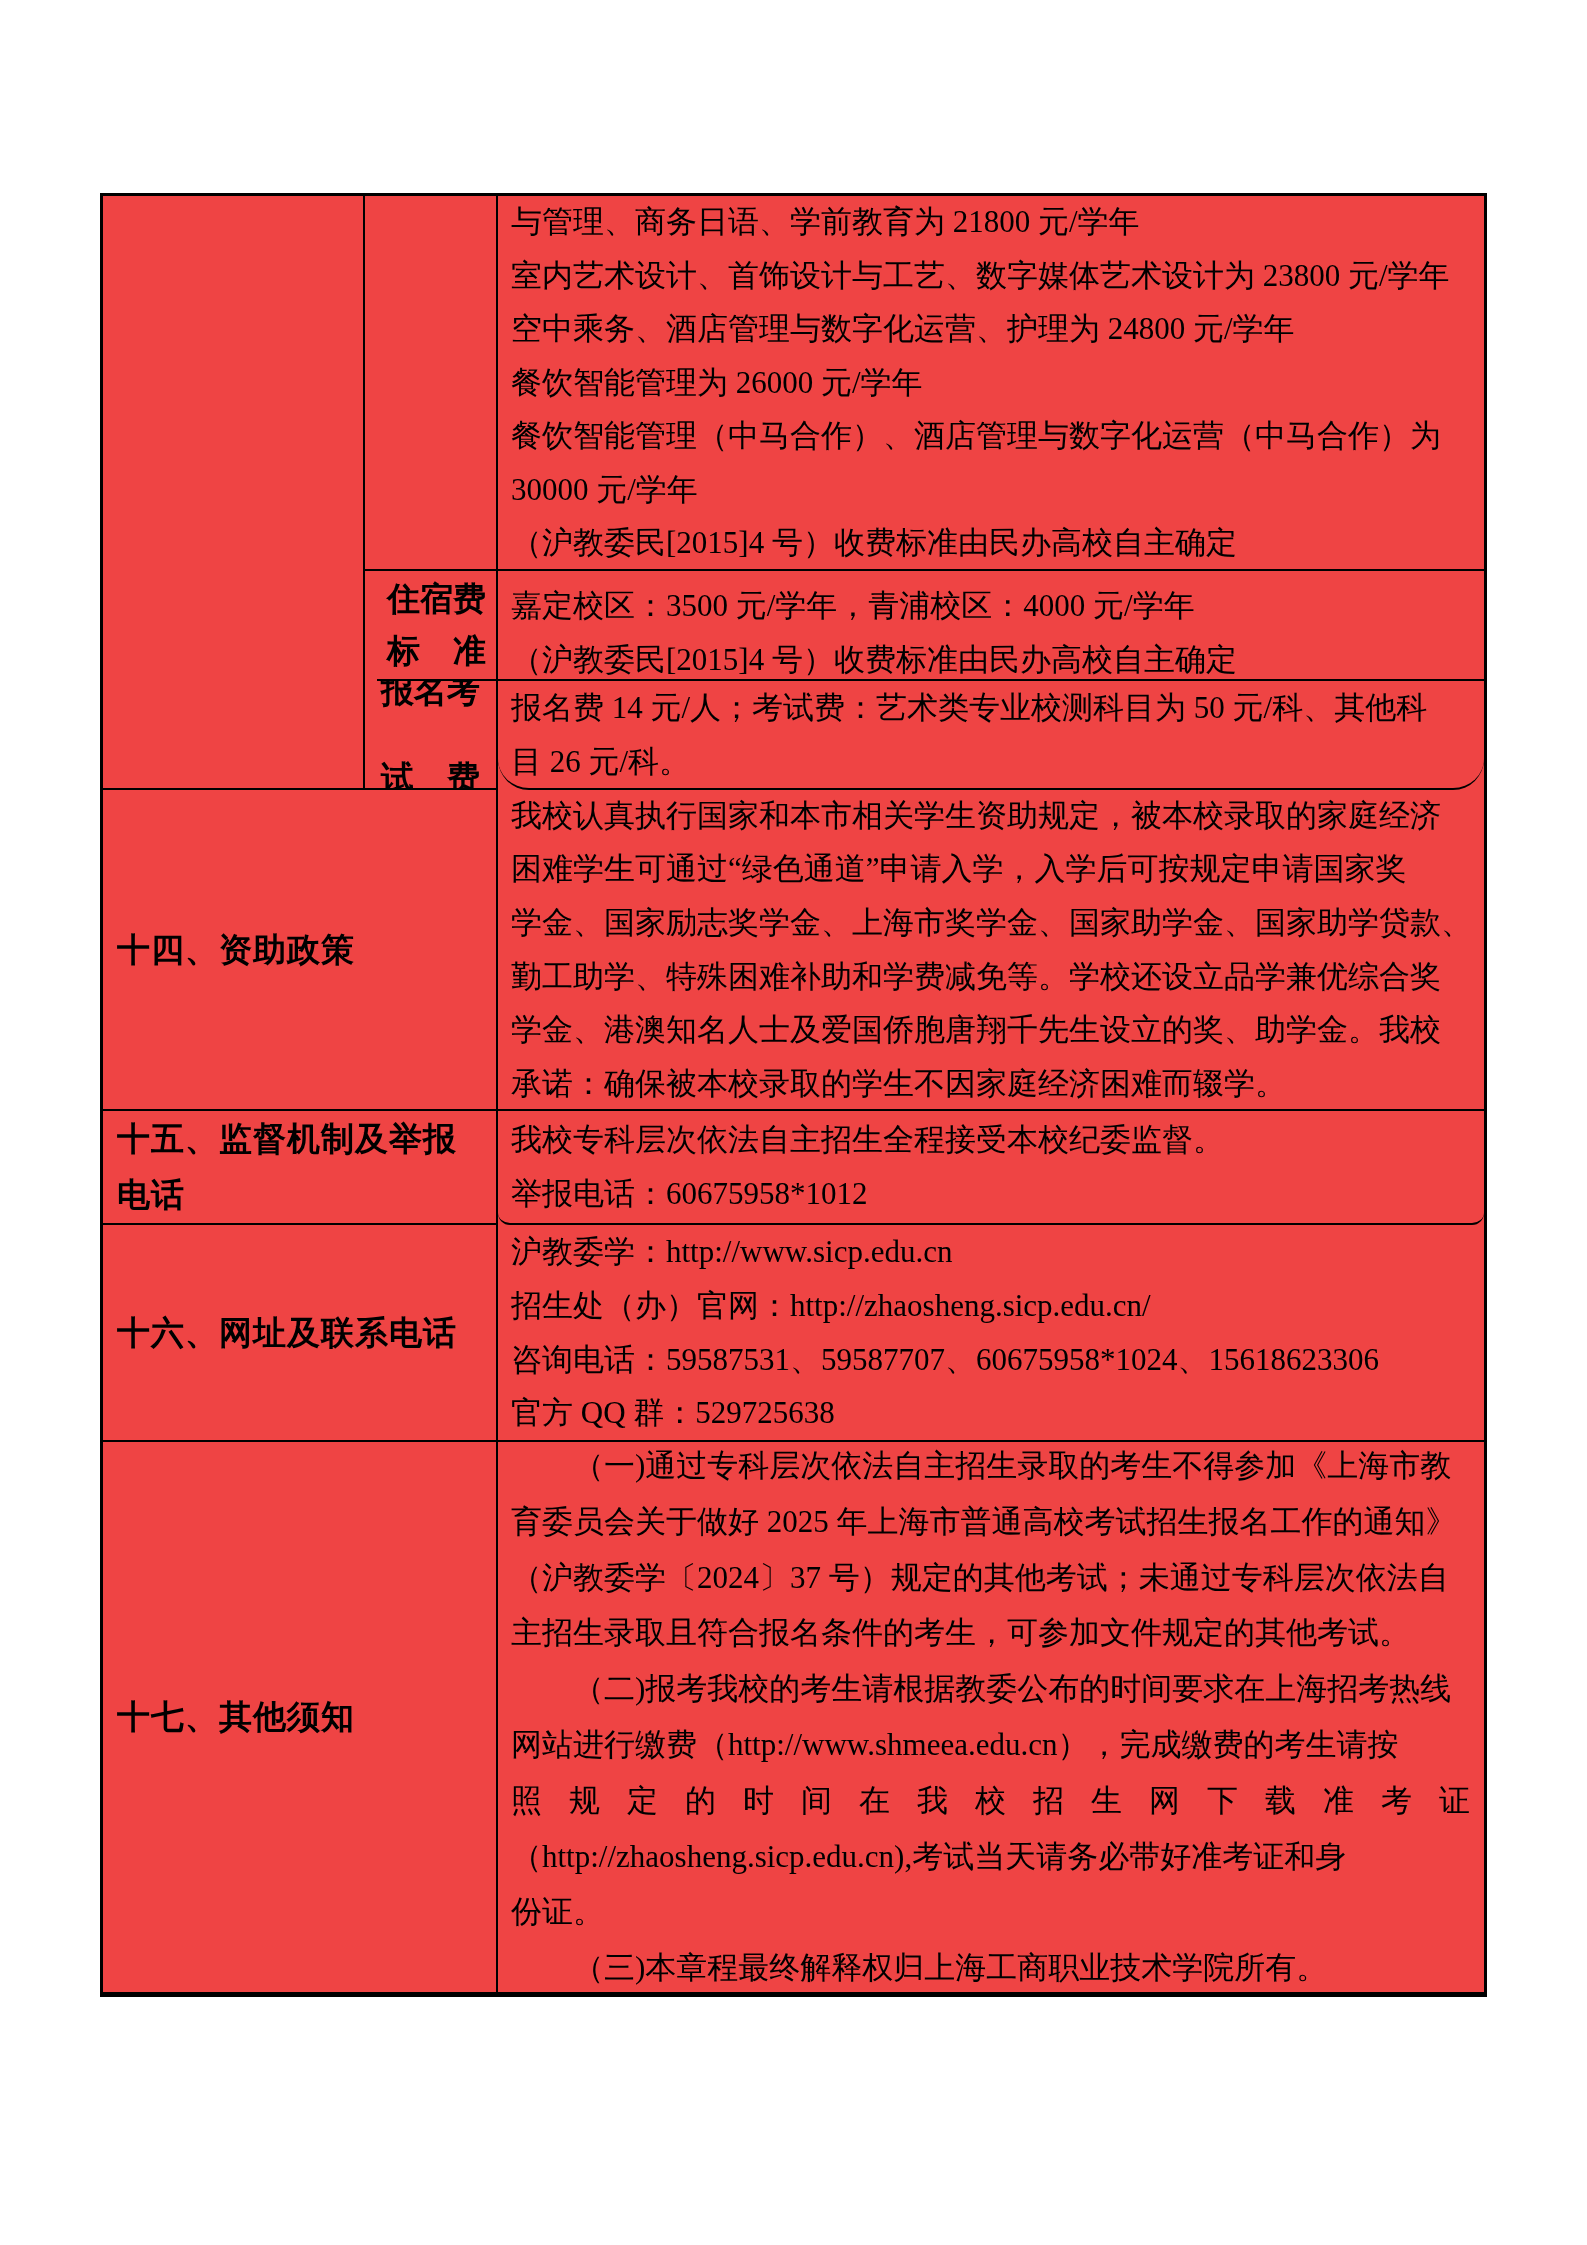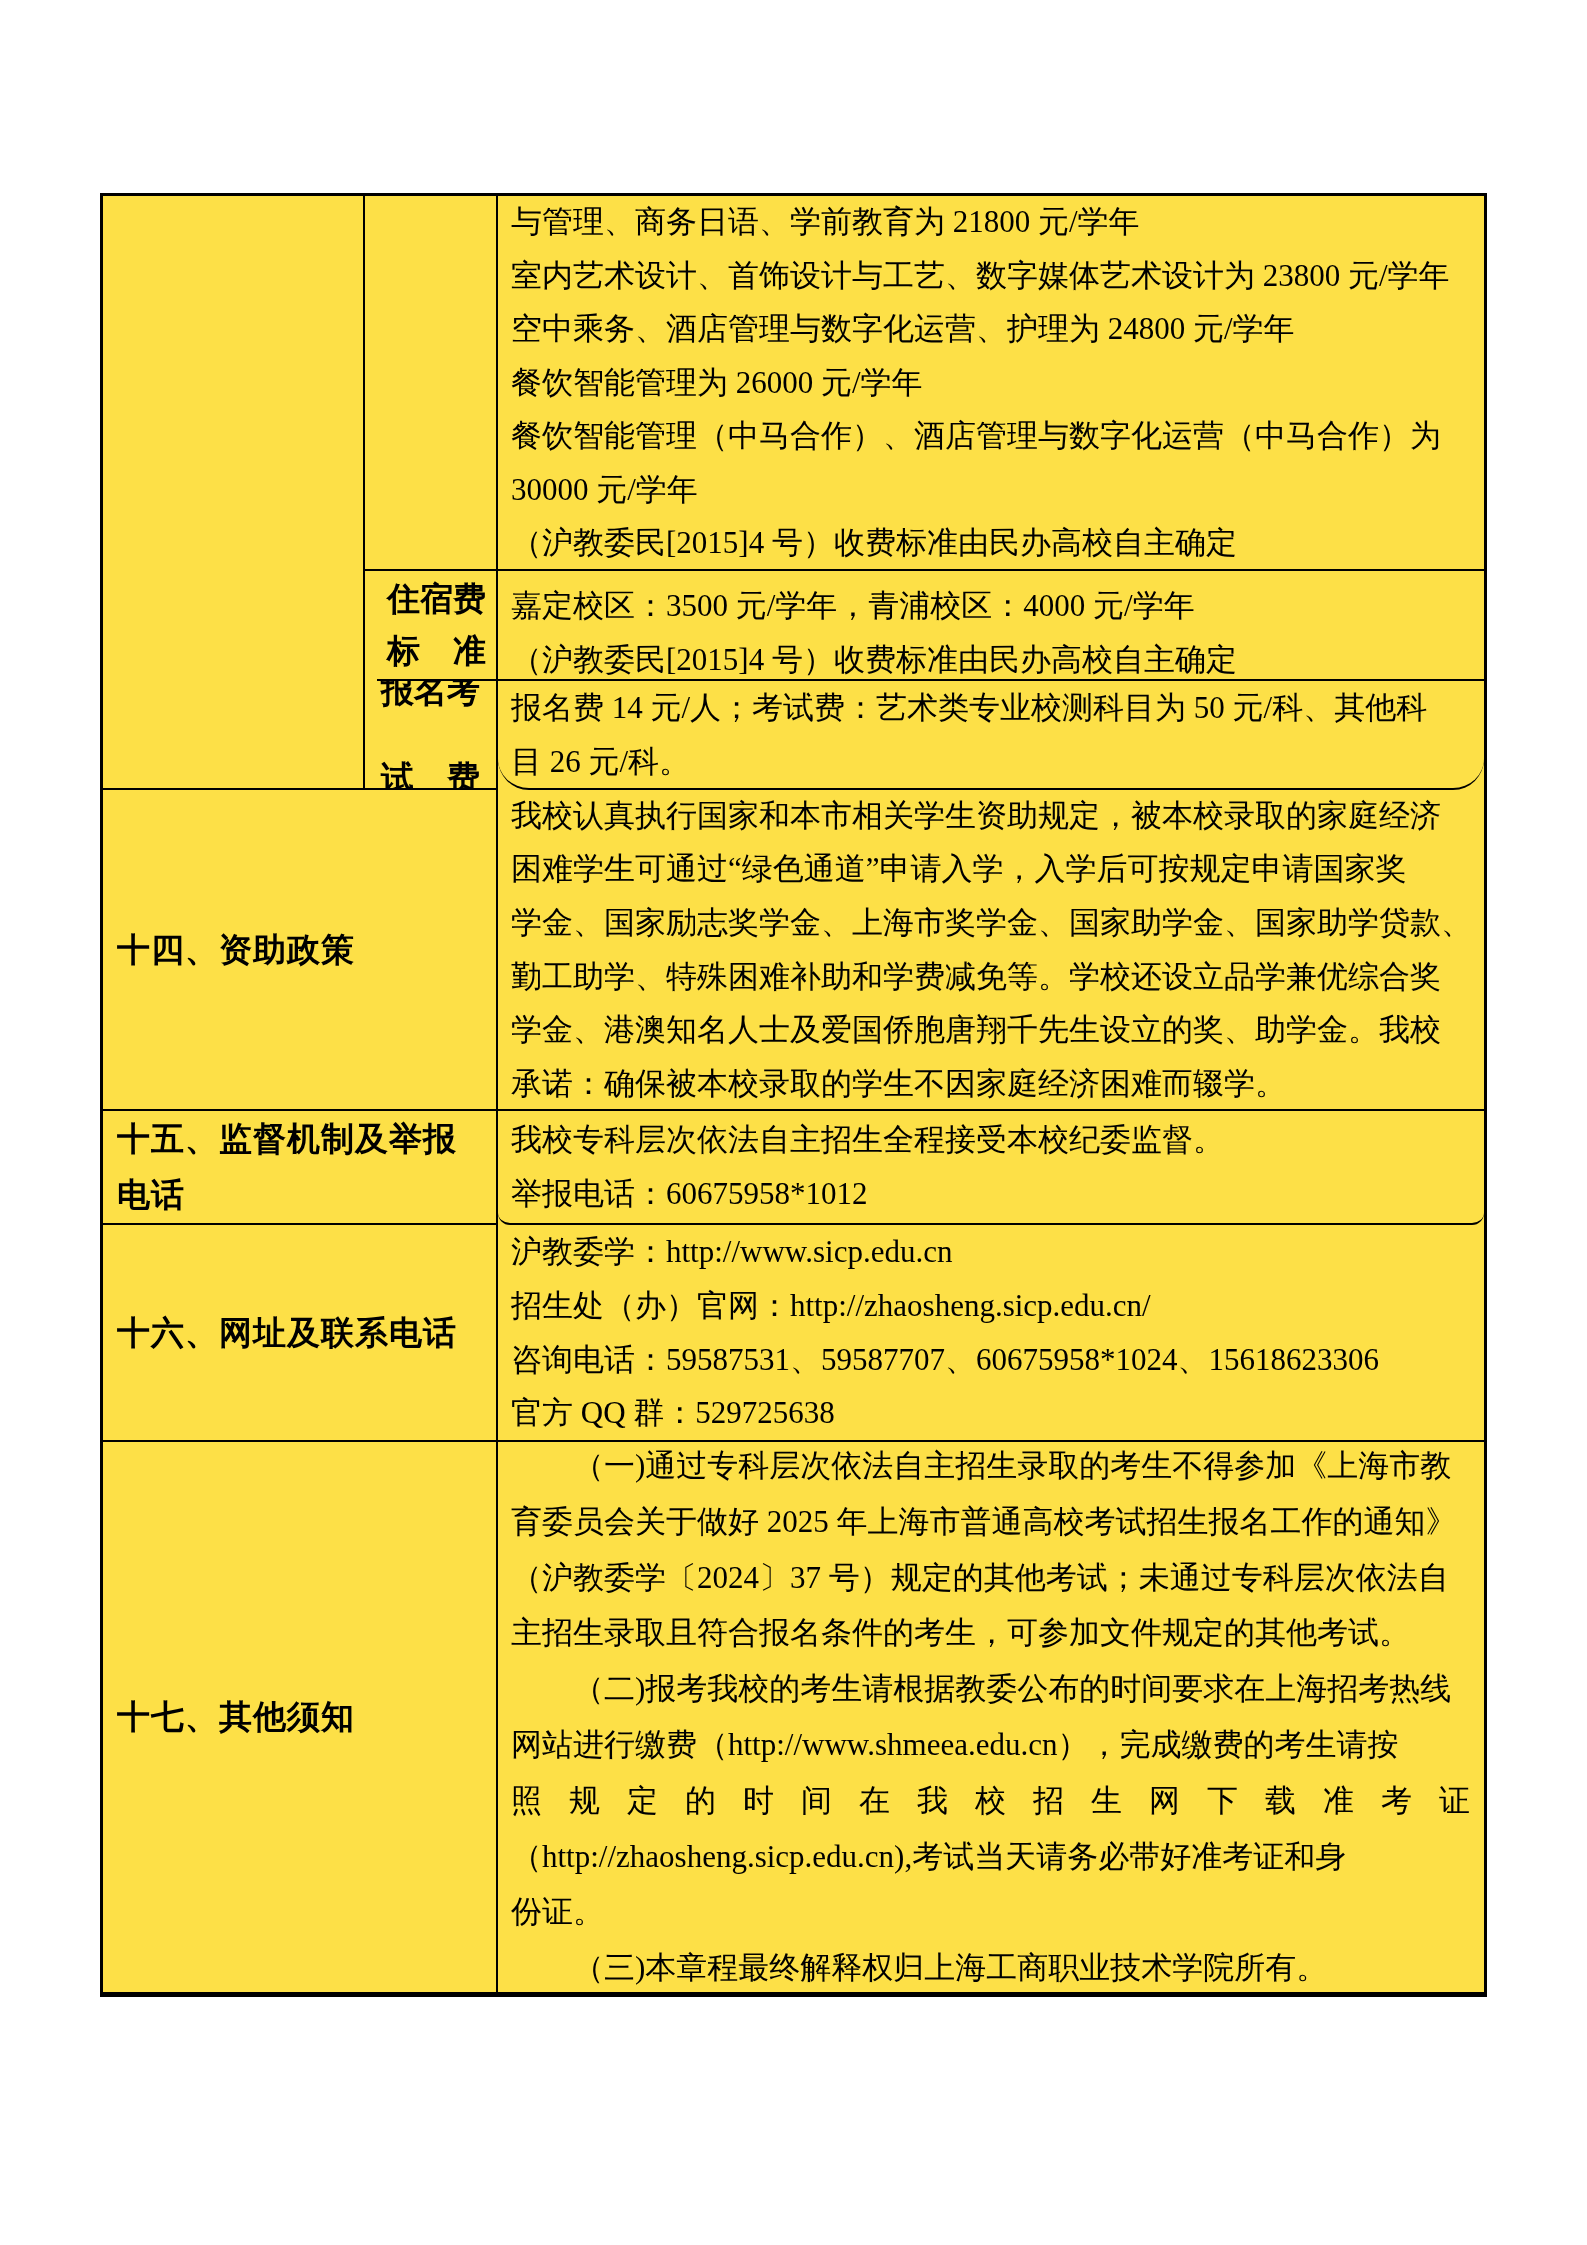--- a/index.html
+++ b/index.html
@@ -18,21 +18,21 @@
   .doc-table {
     position: absolute;
     left: 100px; top: 193px;
     width: 1387px; height: 1804px;
     box-sizing: border-box;
     border: 3px solid #000000;
     border-bottom-width: 5px;
     display: grid;
     grid-template-columns: 262px 133px 1fr;
     grid-template-rows: 375px 110px 109px 321px 114px 217px 1fr;
-    background: #fde047;
+    background: #ef4444;
   }
   .cell { box-sizing: border-box; overflow: hidden; }
   .b-r { border-right: 2px solid #000000; }
   .b-b { border-bottom: 2px solid #000000; }
 
   
   .cell-a { grid-column: 1; grid-row: 1 / 4; }
   .cell-b1 { grid-column: 2; grid-row: 1; }
   .cell-c1 { grid-column: 3; grid-row: 1; }
   .cell-b2 { grid-column: 2; grid-row: 2; margin-left: 12px; }

